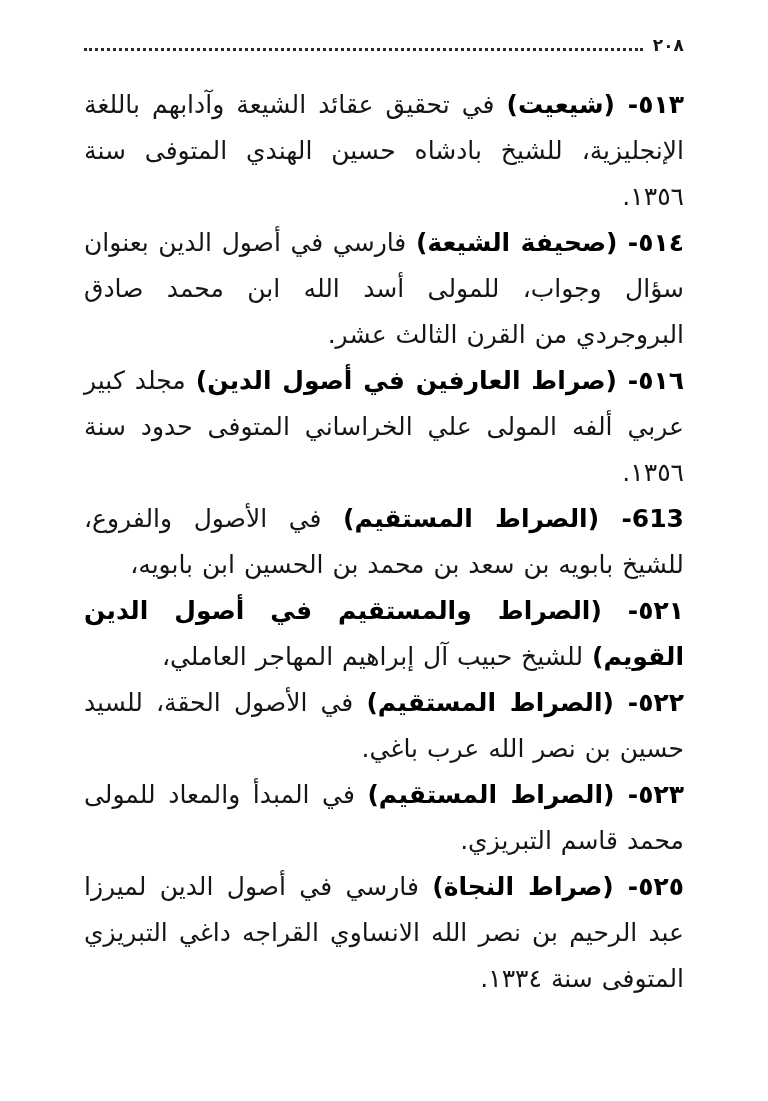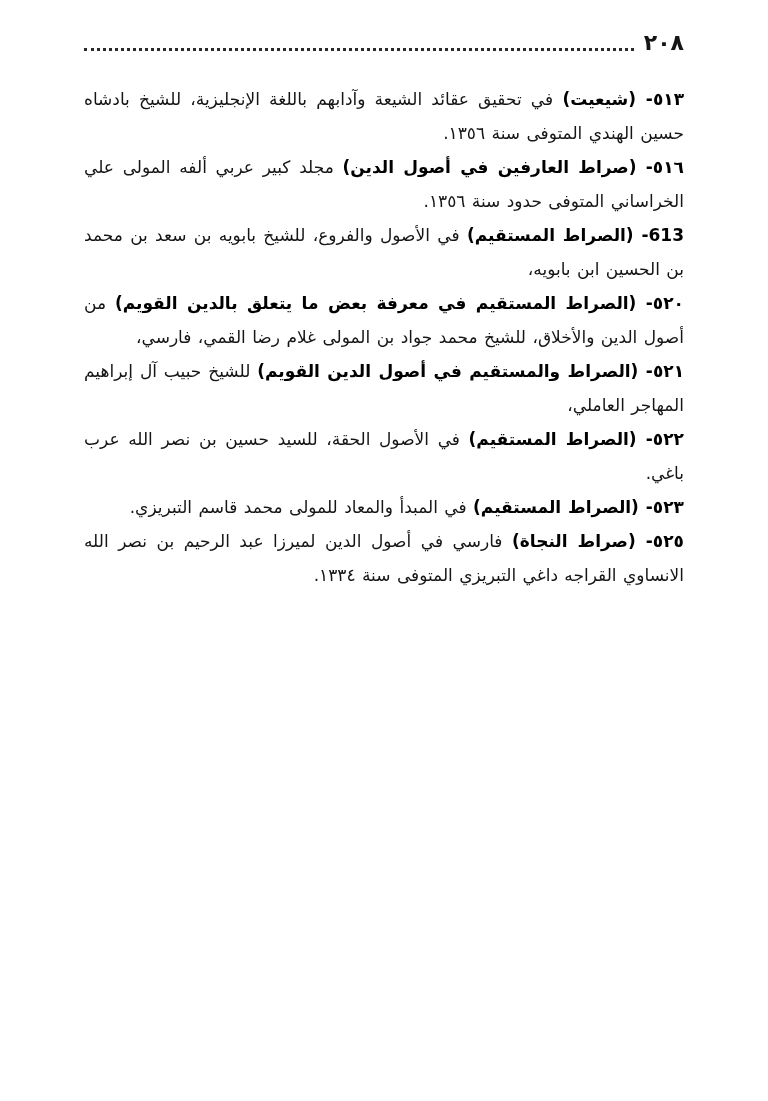--- a/index.html
+++ b/index.html
@@ -22,42 +22,42 @@
   .header-row {
     direction: rtl;
     display: flex;
     align-items: flex-end;
     gap: 10px;
     height: 26px;
     margin-bottom: 28px;
   }
   .page-number {
     font-weight: bold;
-    font-size: 22px;
+    font-size: 17px;
     line-height: 1;
     letter-spacing: 1px;
     white-space: nowrap;
   }
   .dotted-leader {
     flex: 1 1 auto;
     border-bottom: 3px dotted #2b2b2b;
     margin-bottom: 3px;
     height: 0;
   }
   .entries {
     direction: rtl;
   }
   p.entry {
     margin: 0;
     padding: 0;
     direction: rtl;
     text-align: justify;
     text-align-last: right;
-    font-size: 17px;
-    line-height: 34px;
+    font-size: 25px;
+    line-height: 46px;
     word-spacing: 1px;
   }
   p.entry .entry-title {
     font-weight: bold;
     color: #000;
   }
   p.entry .entry-text {
     font-weight: normal;
   }
 </style>
@@ -71,38 +71,38 @@
     <span class="dotted-leader"></span>
   </div>
 
   <div class="entries">
 
       <p class="entry">
         <span class="entry-title">٥١٣- (شيعيت)</span>
         <span class="entry-text"> في تحقيق عقائد الشيعة وآدابهم باللغة الإنجليزية، للشيخ بادشاه حسين الهندي المتوفى سنة ١٣٥٦.</span>
       </p>
 
+      <p class="entry">
+        <span class="entry-title">٥١٤- (صحيفة الشيعة)</span>
+        <span class="entry-text"> فارسي في أصول الدين بعنوان سؤال وجواب، للمولى أسد الله ابن محمد صادق البروجردي من القرن الثالث عشر.</span>
+      </p>
 
 
       <p class="entry">
         <span class="entry-title">٥١٦- (صراط العارفين في أصول الدين)</span>
         <span class="entry-text"> مجلد كبير عربي ألفه المولى علي الخراساني المتوفى حدود سنة ١٣٥٦.</span>
       </p>
 
 
 
       <p class="entry">
         <span class="entry-title">613- (الصراط المستقيم)</span>
         <span class="entry-text"> في الأصول والفروع، للشيخ بابويه بن سعد بن محمد بن الحسين ابن بابويه،</span>
       </p>
 
-      <p class="entry">
-        <span class="entry-title">٥٢٠- (الصراط المستقيم في معرفة بعض ما يتعلق بالدين القويم)</span>
-        <span class="entry-text"> من أصول الدين والأخلاق، للشيخ محمد جواد بن المولى غلام رضا القمي، فارسي،</span>
-      </p>
 
       <p class="entry">
         <span class="entry-title">٥٢١- (الصراط والمستقيم في أصول الدين القويم)</span>
         <span class="entry-text"> للشيخ حبيب آل إبراهيم المهاجر العاملي،</span>
       </p>
 
       <p class="entry">
         <span class="entry-title">٥٢٢- (الصراط المستقيم)</span>
         <span class="entry-text"> في الأصول الحقة، للسيد حسين بن نصر الله عرب باغي.</span>
       </p>

